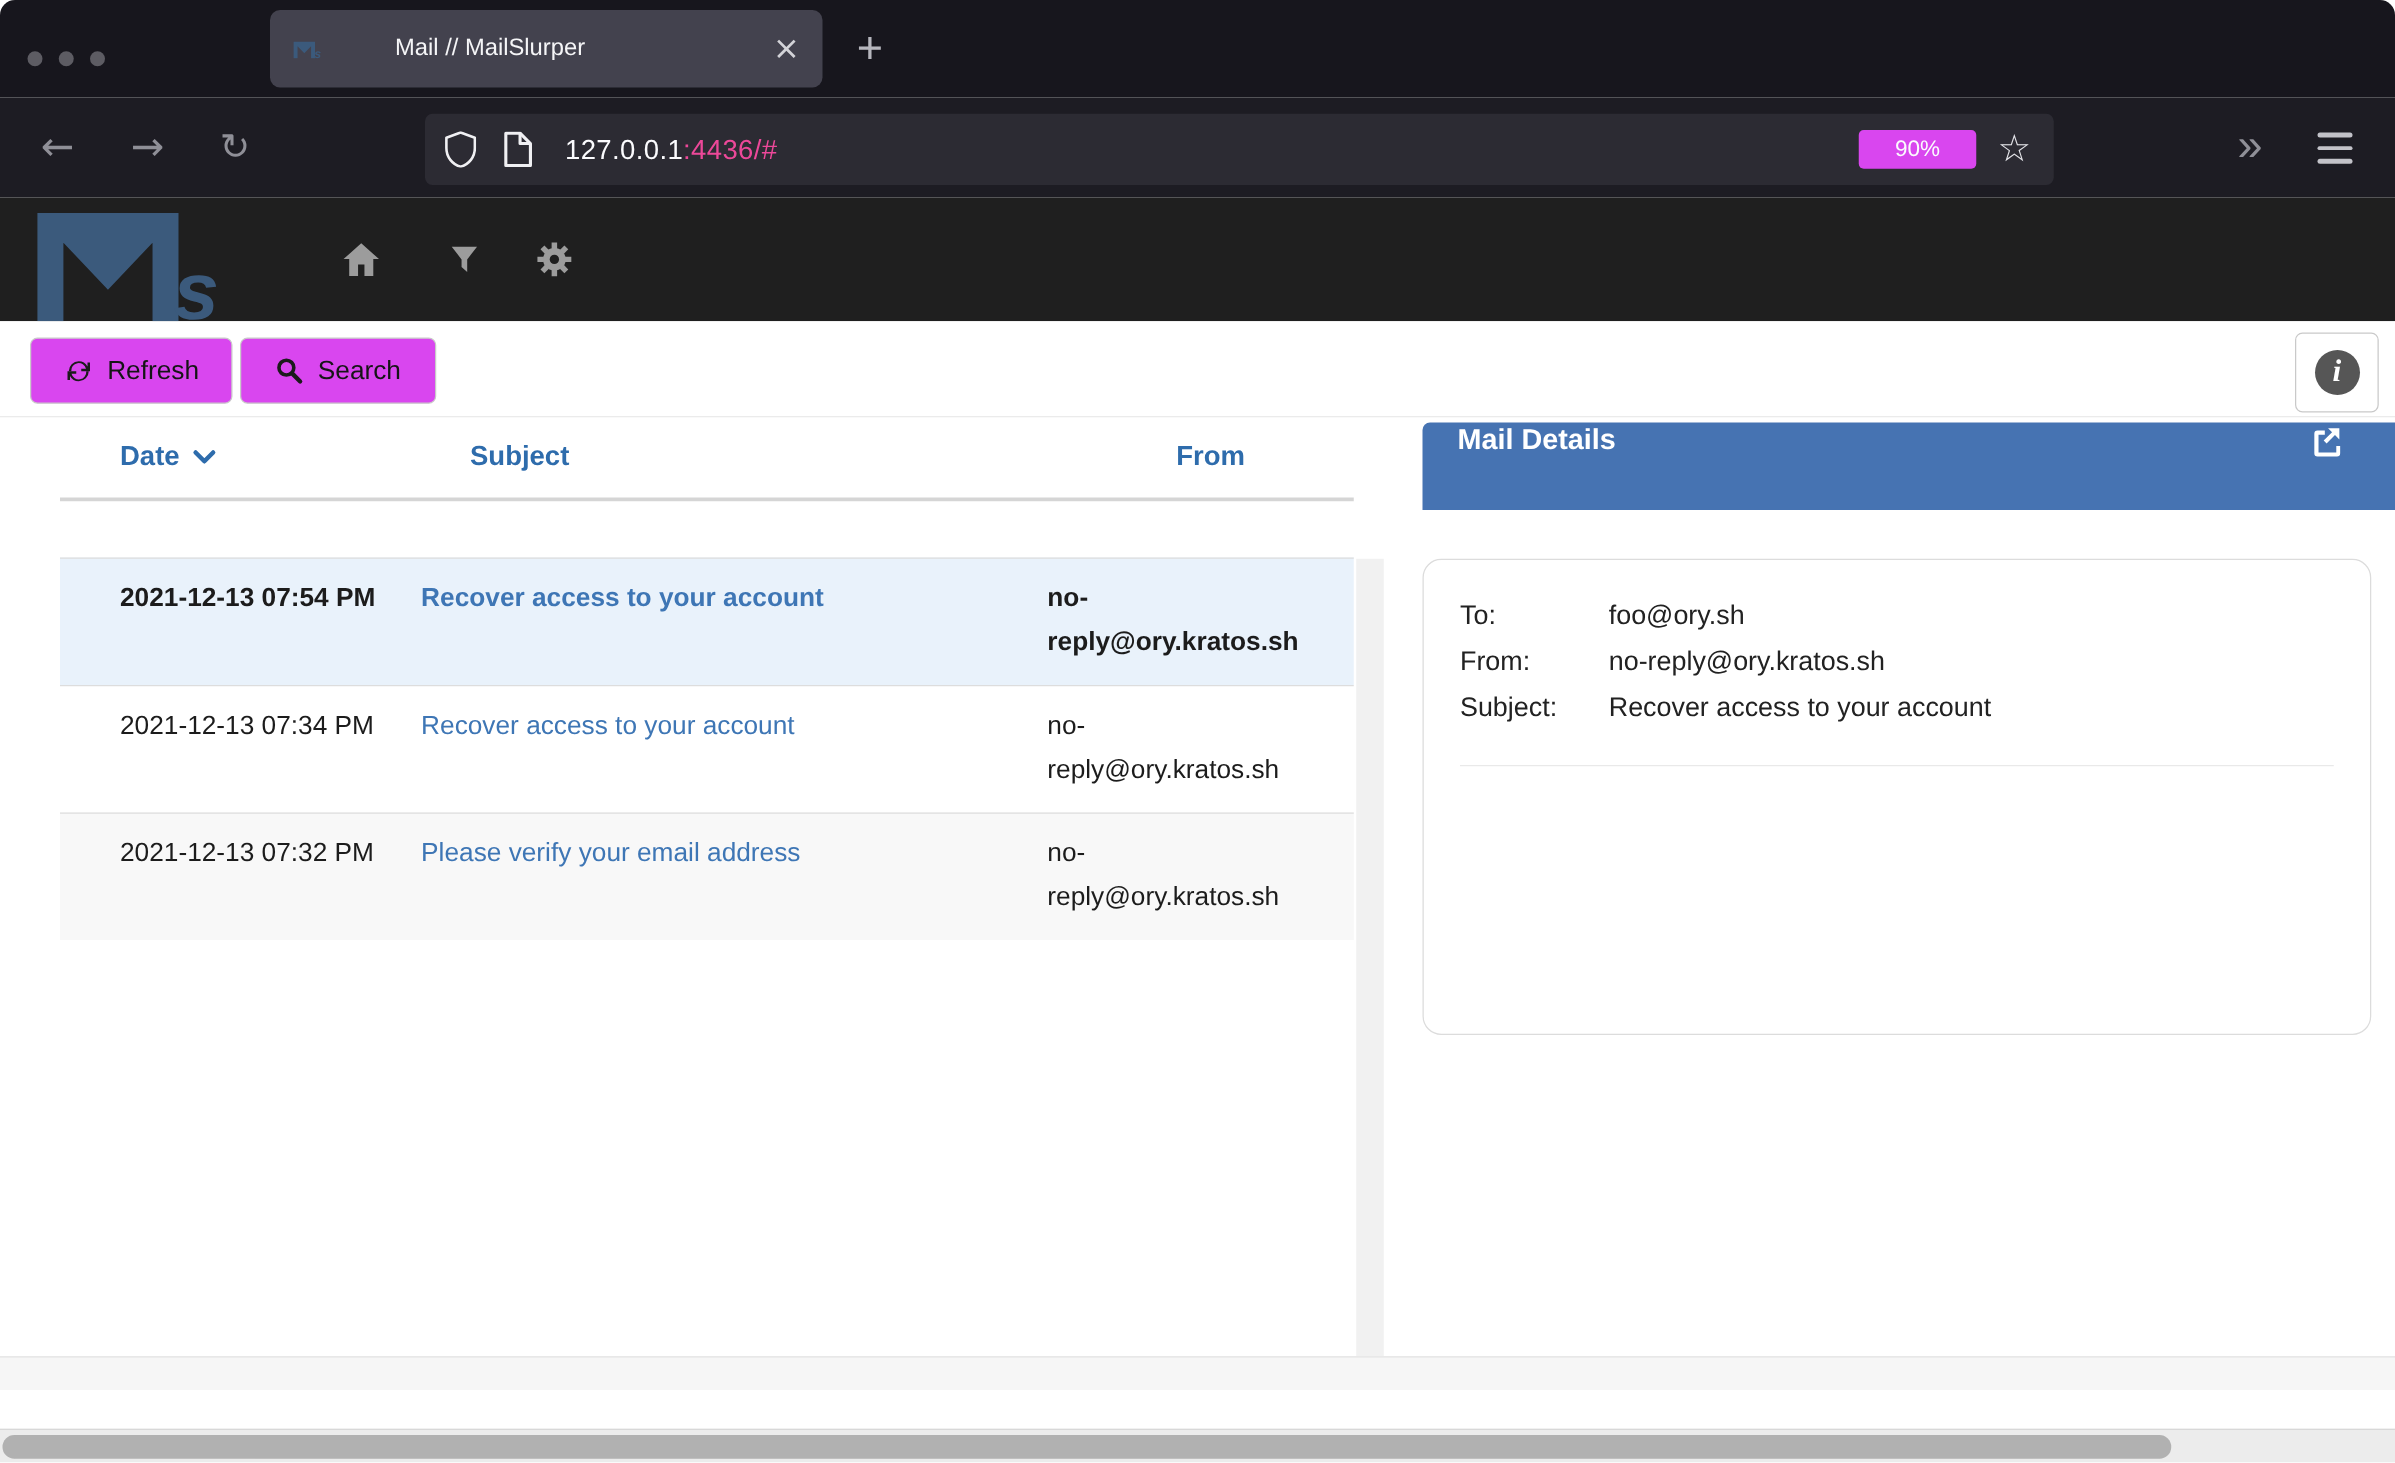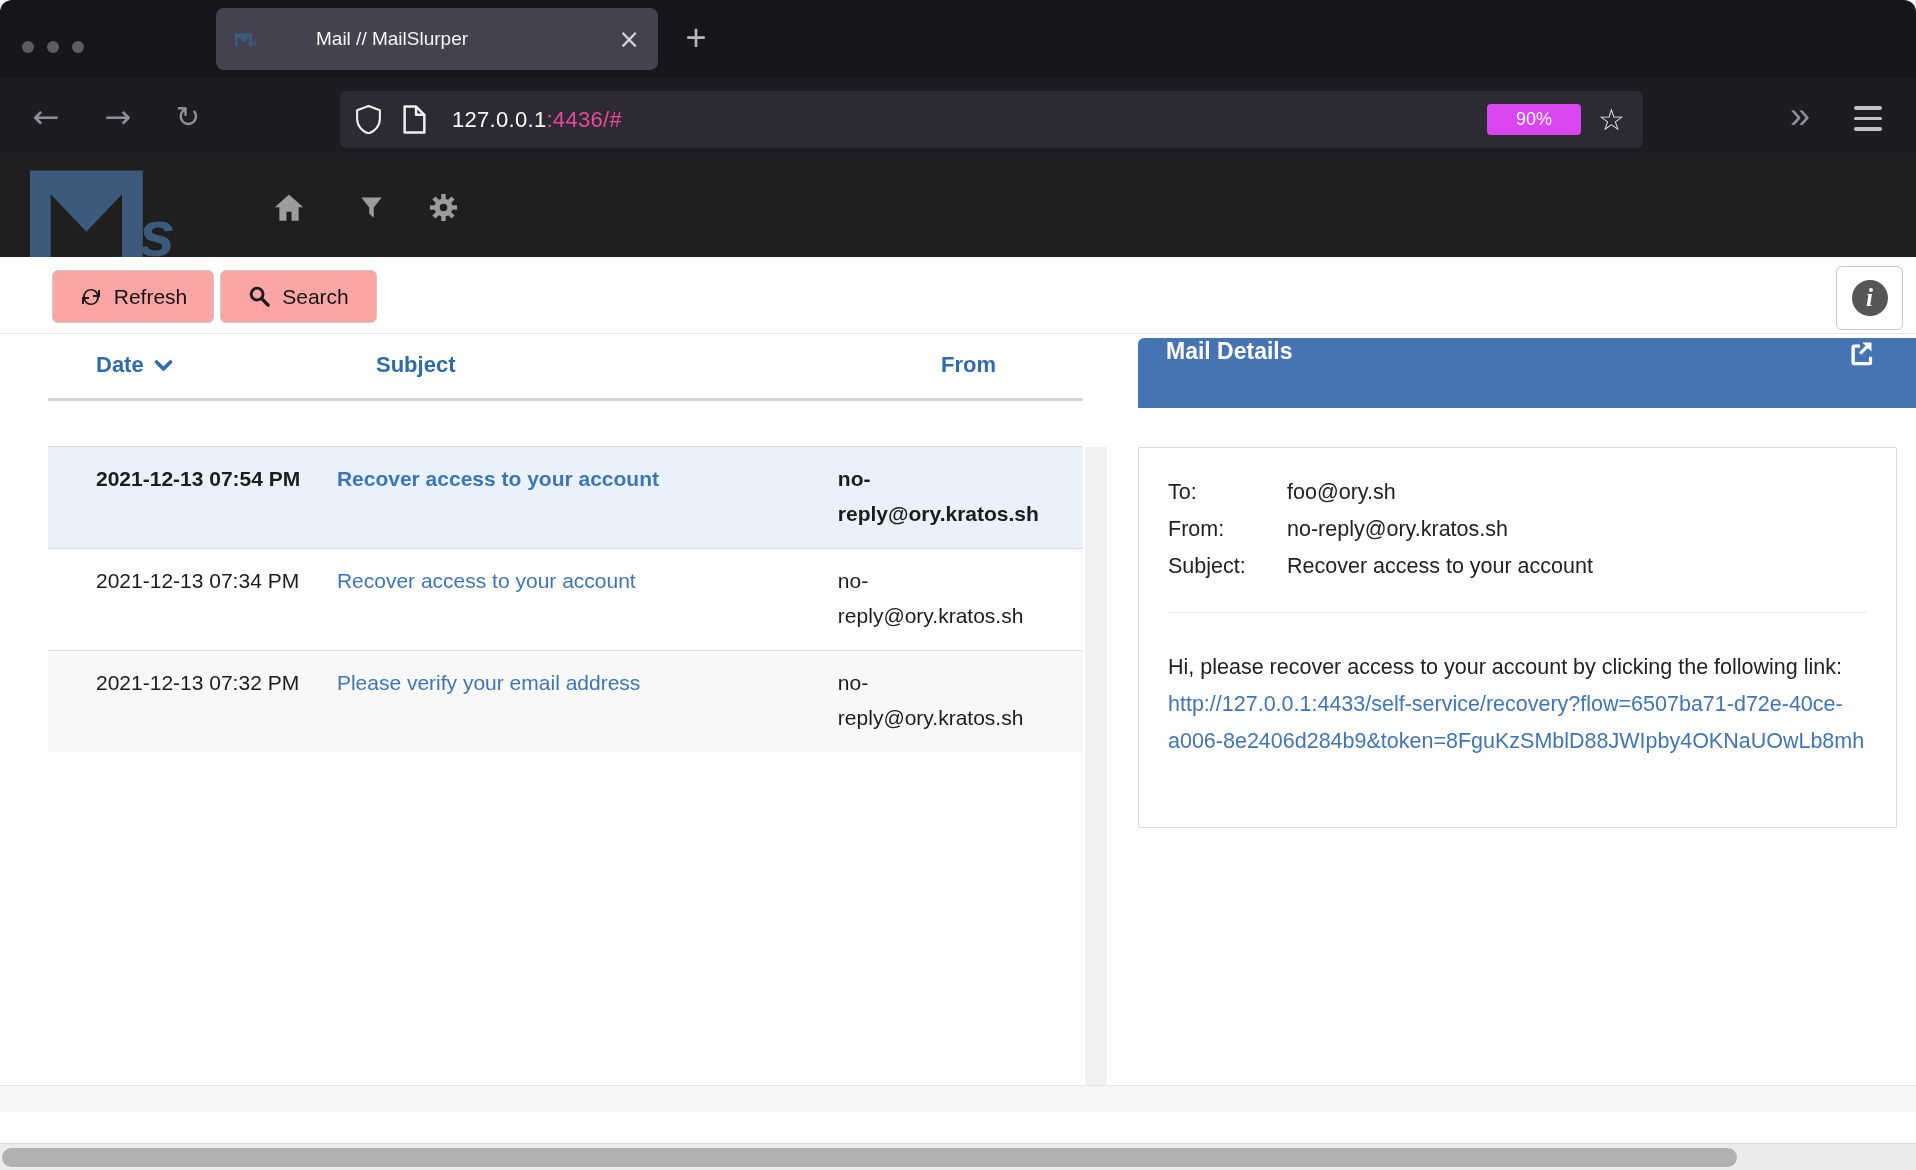--- a/index.html
+++ b/index.html
@@ -47,23 +47,23 @@
   .appbar { position:absolute; top:158px; left:0; right:0; height:99px; background:#1f1f1f; overflow:hidden; }
   .logo { position:absolute; left:24px; top:5px; }
   .app-ico { position:absolute; top:0; height:99px; display:flex; align-items:center; }
   .ico-home   { left:272px; }
   .ico-funnel { left:358px; }
   .ico-gear   { left:428px; }
 
   
   .toolbar { position:absolute; top:257px; left:0; right:0; height:77px; background:#fff;
              border-bottom:1px solid #e5e5e5; }
-  .btn { position:absolute; top:13px; height:53px; background:#fca5a5; border:1px solid #c9c9c9;
+  .btn { position:absolute; top:13px; height:53px; background:#d946ef; border:1px solid #c9c9c9;
          border-radius:6px; display:flex; align-items:center; justify-content:center; gap:11px;
-         font-size:21px; color:#151515;margin-left:28px; }
+         font-size:21px; color:#151515; }
   .btn-refresh { left:24px;  width:162px; }
   .btn-search  { left:192px; width:157px; }
   .btn-info { position:absolute; right:13px; top:9px; width:67px; height:64px; background:#fff;
               border:1px solid #c9c9c9; border-radius:6px; display:flex; align-items:center;
               justify-content:center; }
   .info-circle { width:36px; height:36px; border-radius:50%; background:#565656; color:#fff;
                  display:flex; align-items:center; justify-content:center;
                  font-family:"Liberation Serif",serif; font-size:25px; font-weight:bold; font-style:italic; }
 
   
@@ -83,21 +83,21 @@
   .col-subject { width:500px; padding-right:40px; color:#3e76b5; }
   .col-from    { width:252px; padding-right:42px; }
   .gutter { position:absolute; left:1085px; top:113px; width:22px; height:638px; background:#f1f1f1; }
 
   
   .details-header { position:absolute; left:1138px; top:338px; width:778px; height:70px;
                     background:#4673b2; border-radius:6px 0 0 0; display:flex; align-items:flex-start;
                     padding:0 40px 0 28px; }
   .details-title { color:#fff; font-size:23px; font-weight:bold; flex:1; }
   .details-card { position:absolute; left:1138px; top:447px; width:759px; height:381px;
-                  border:1px solid #dcdcdc; border-radius:1px; padding:26px 29px; font-size:21.5px;
+                  border:1px solid #dcdcdc; border-radius:15px; padding:26px 29px; font-size:21.5px;
                   color:#222; background:#fff; }
   .meta-row { display:flex; line-height:37px; }
   .meta-label { width:119px; flex:0 0 auto; }
   .meta-divider { border-top:1px solid #e9e9e9; margin-top:27px; }
   .mail-body { margin-top:36px; line-height:37px; overflow-wrap:anywhere; }
   .body-link { color:#4076b4; text-decoration:none; }
 
   
   .band-gray  { position:absolute; top:1085px; height:27px; left:0; right:0; background:#f6f6f6;
                 border-top:1px solid #e2e2e2; }
@@ -257,21 +257,20 @@
     </div>
     <div class="meta-row">
       <span class="meta-label">From:</span>
       <span class="meta-value">no-reply@ory.kratos.sh</span>
     </div>
     <div class="meta-row">
       <span class="meta-label">Subject:</span>
       <span class="meta-value">Recover access to your account</span>
     </div>
     <div class="meta-divider"></div>
-    <p class="mail-body"><span>Hi, please recover access to your account by clicking the following link: </span><a href="#" class="body-link">http://127.0.0.1:4433/self-service/recovery?flow=6507ba71-d72e-40ce-a006-8e2406d284b9&amp;token=8FguKzSMblD88JWIpby4OKNaUOwLb8mh</a></p>
   </div>
 
   <div class="band-gray"></div>
   <div class="band-white"></div>
   <div class="hscroll">
     <div class="hthumb"></div>
   </div>
 
 </div>
 

